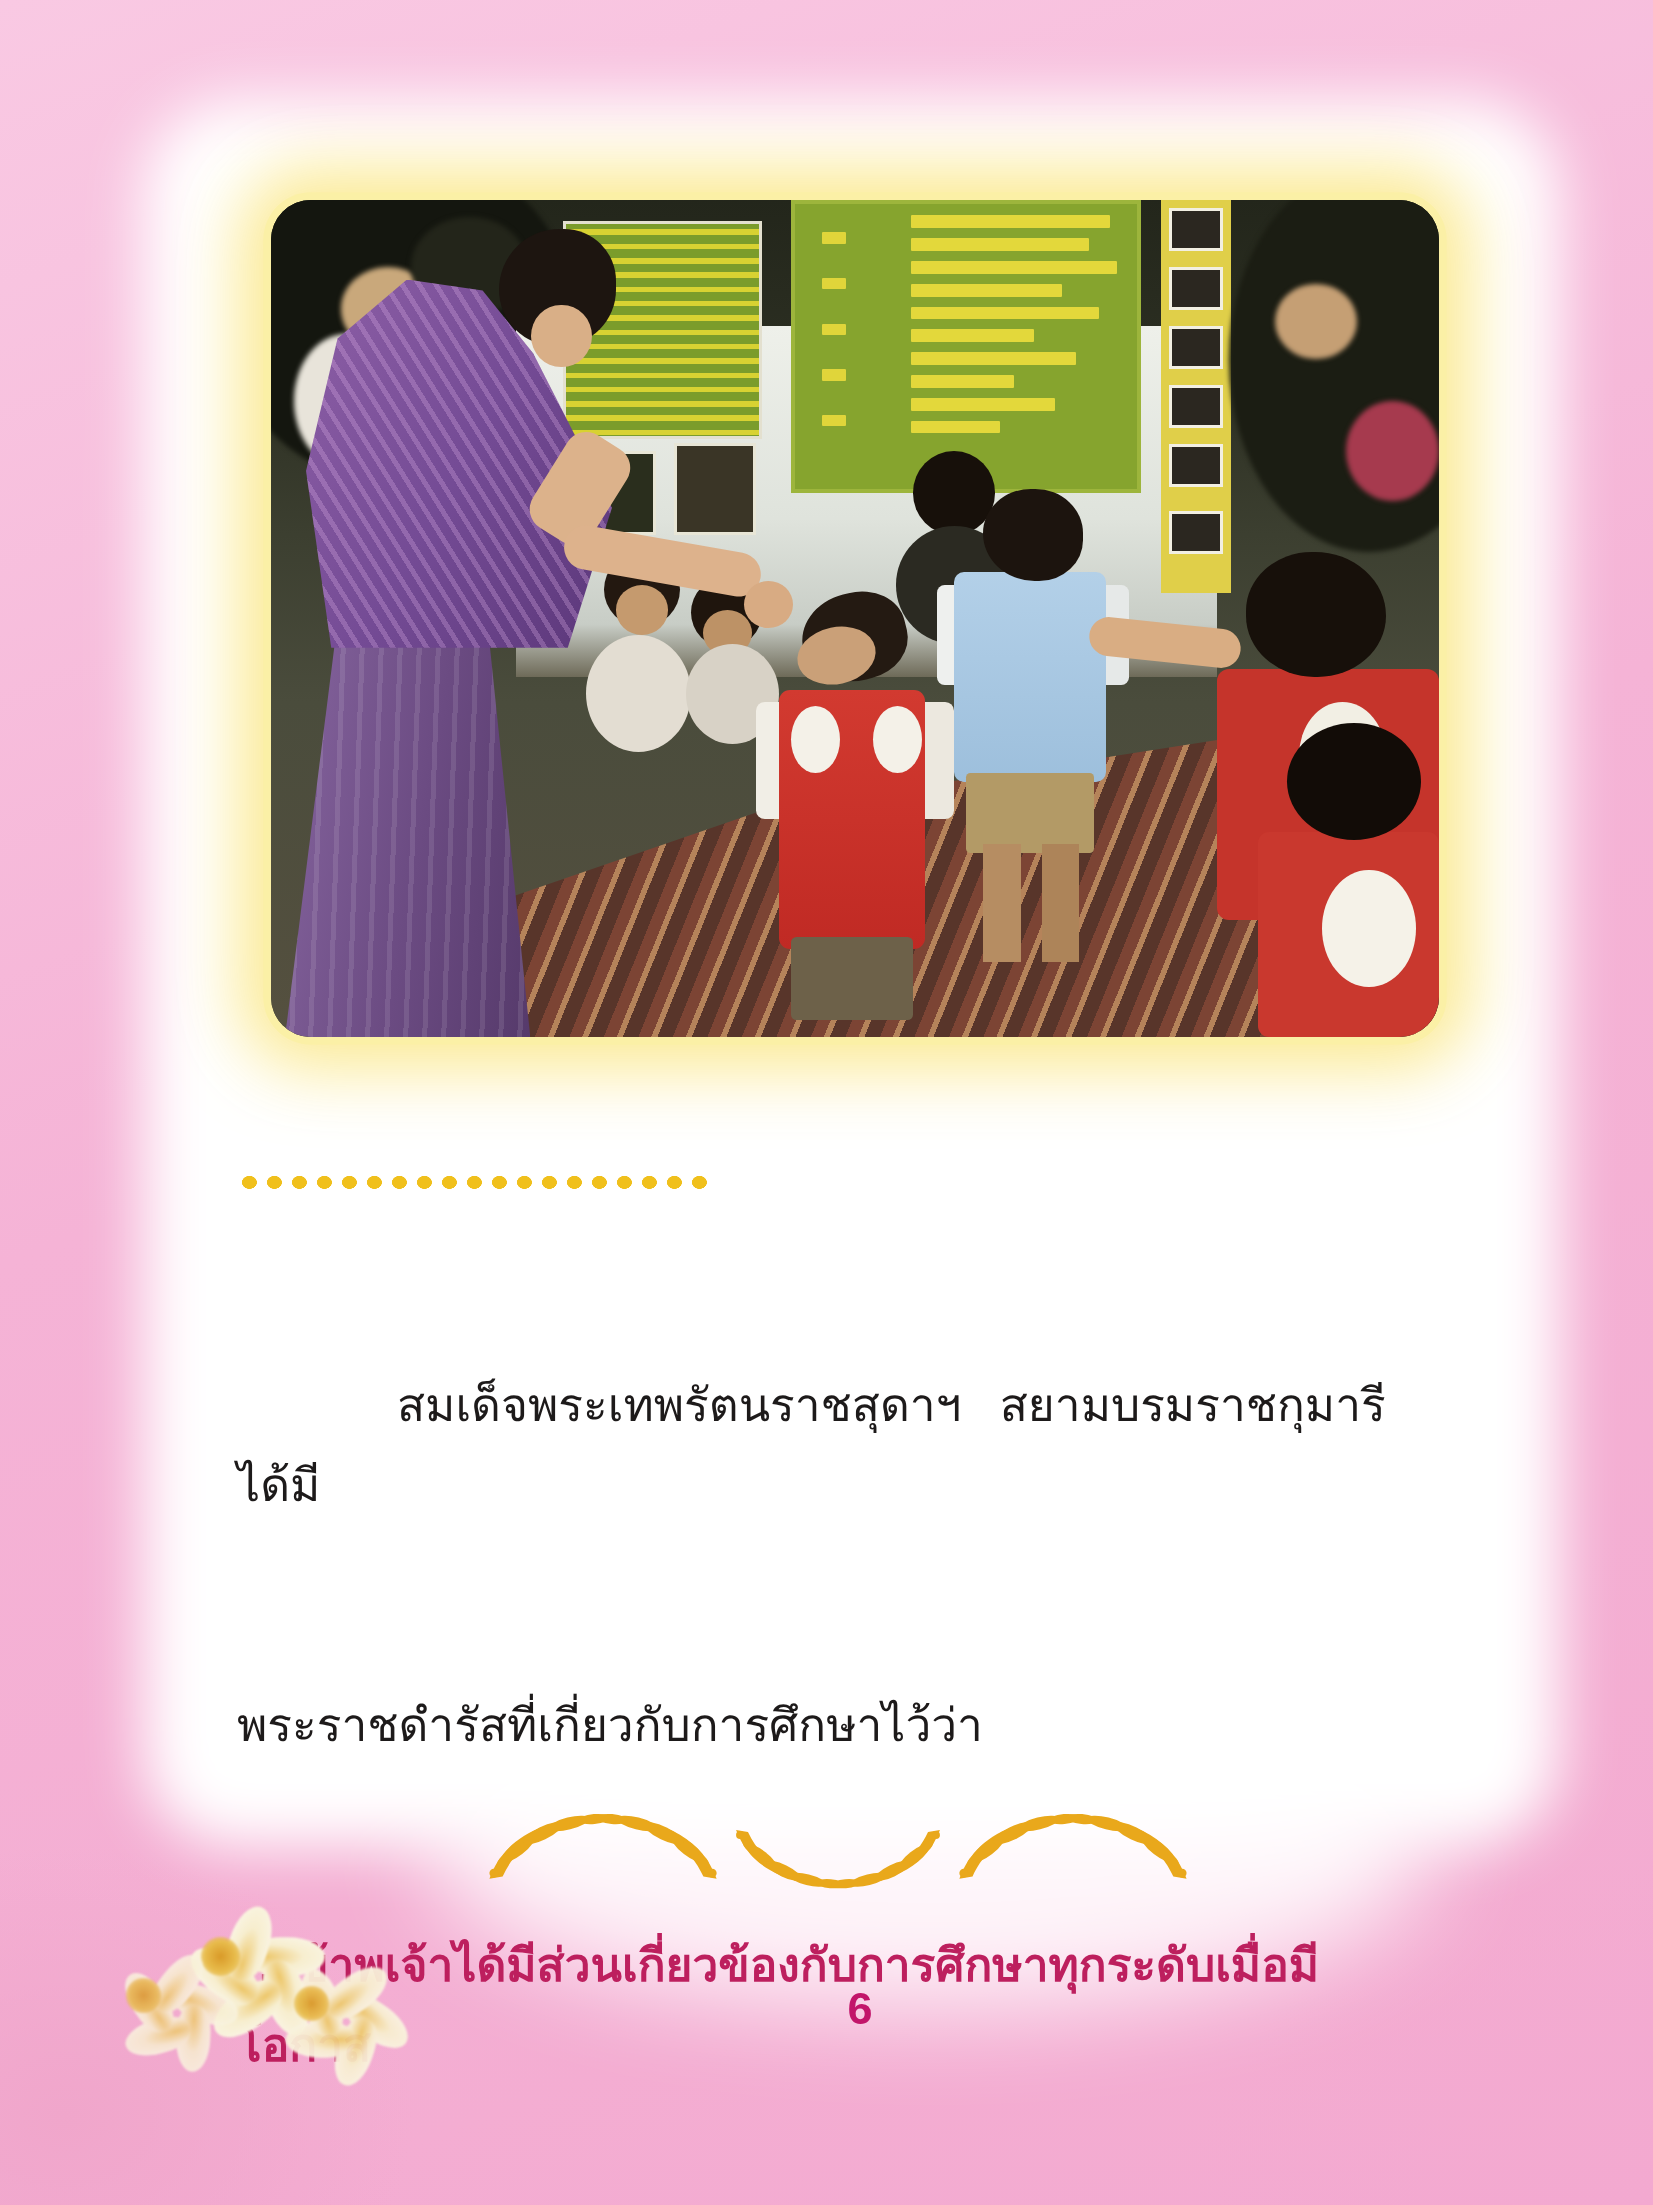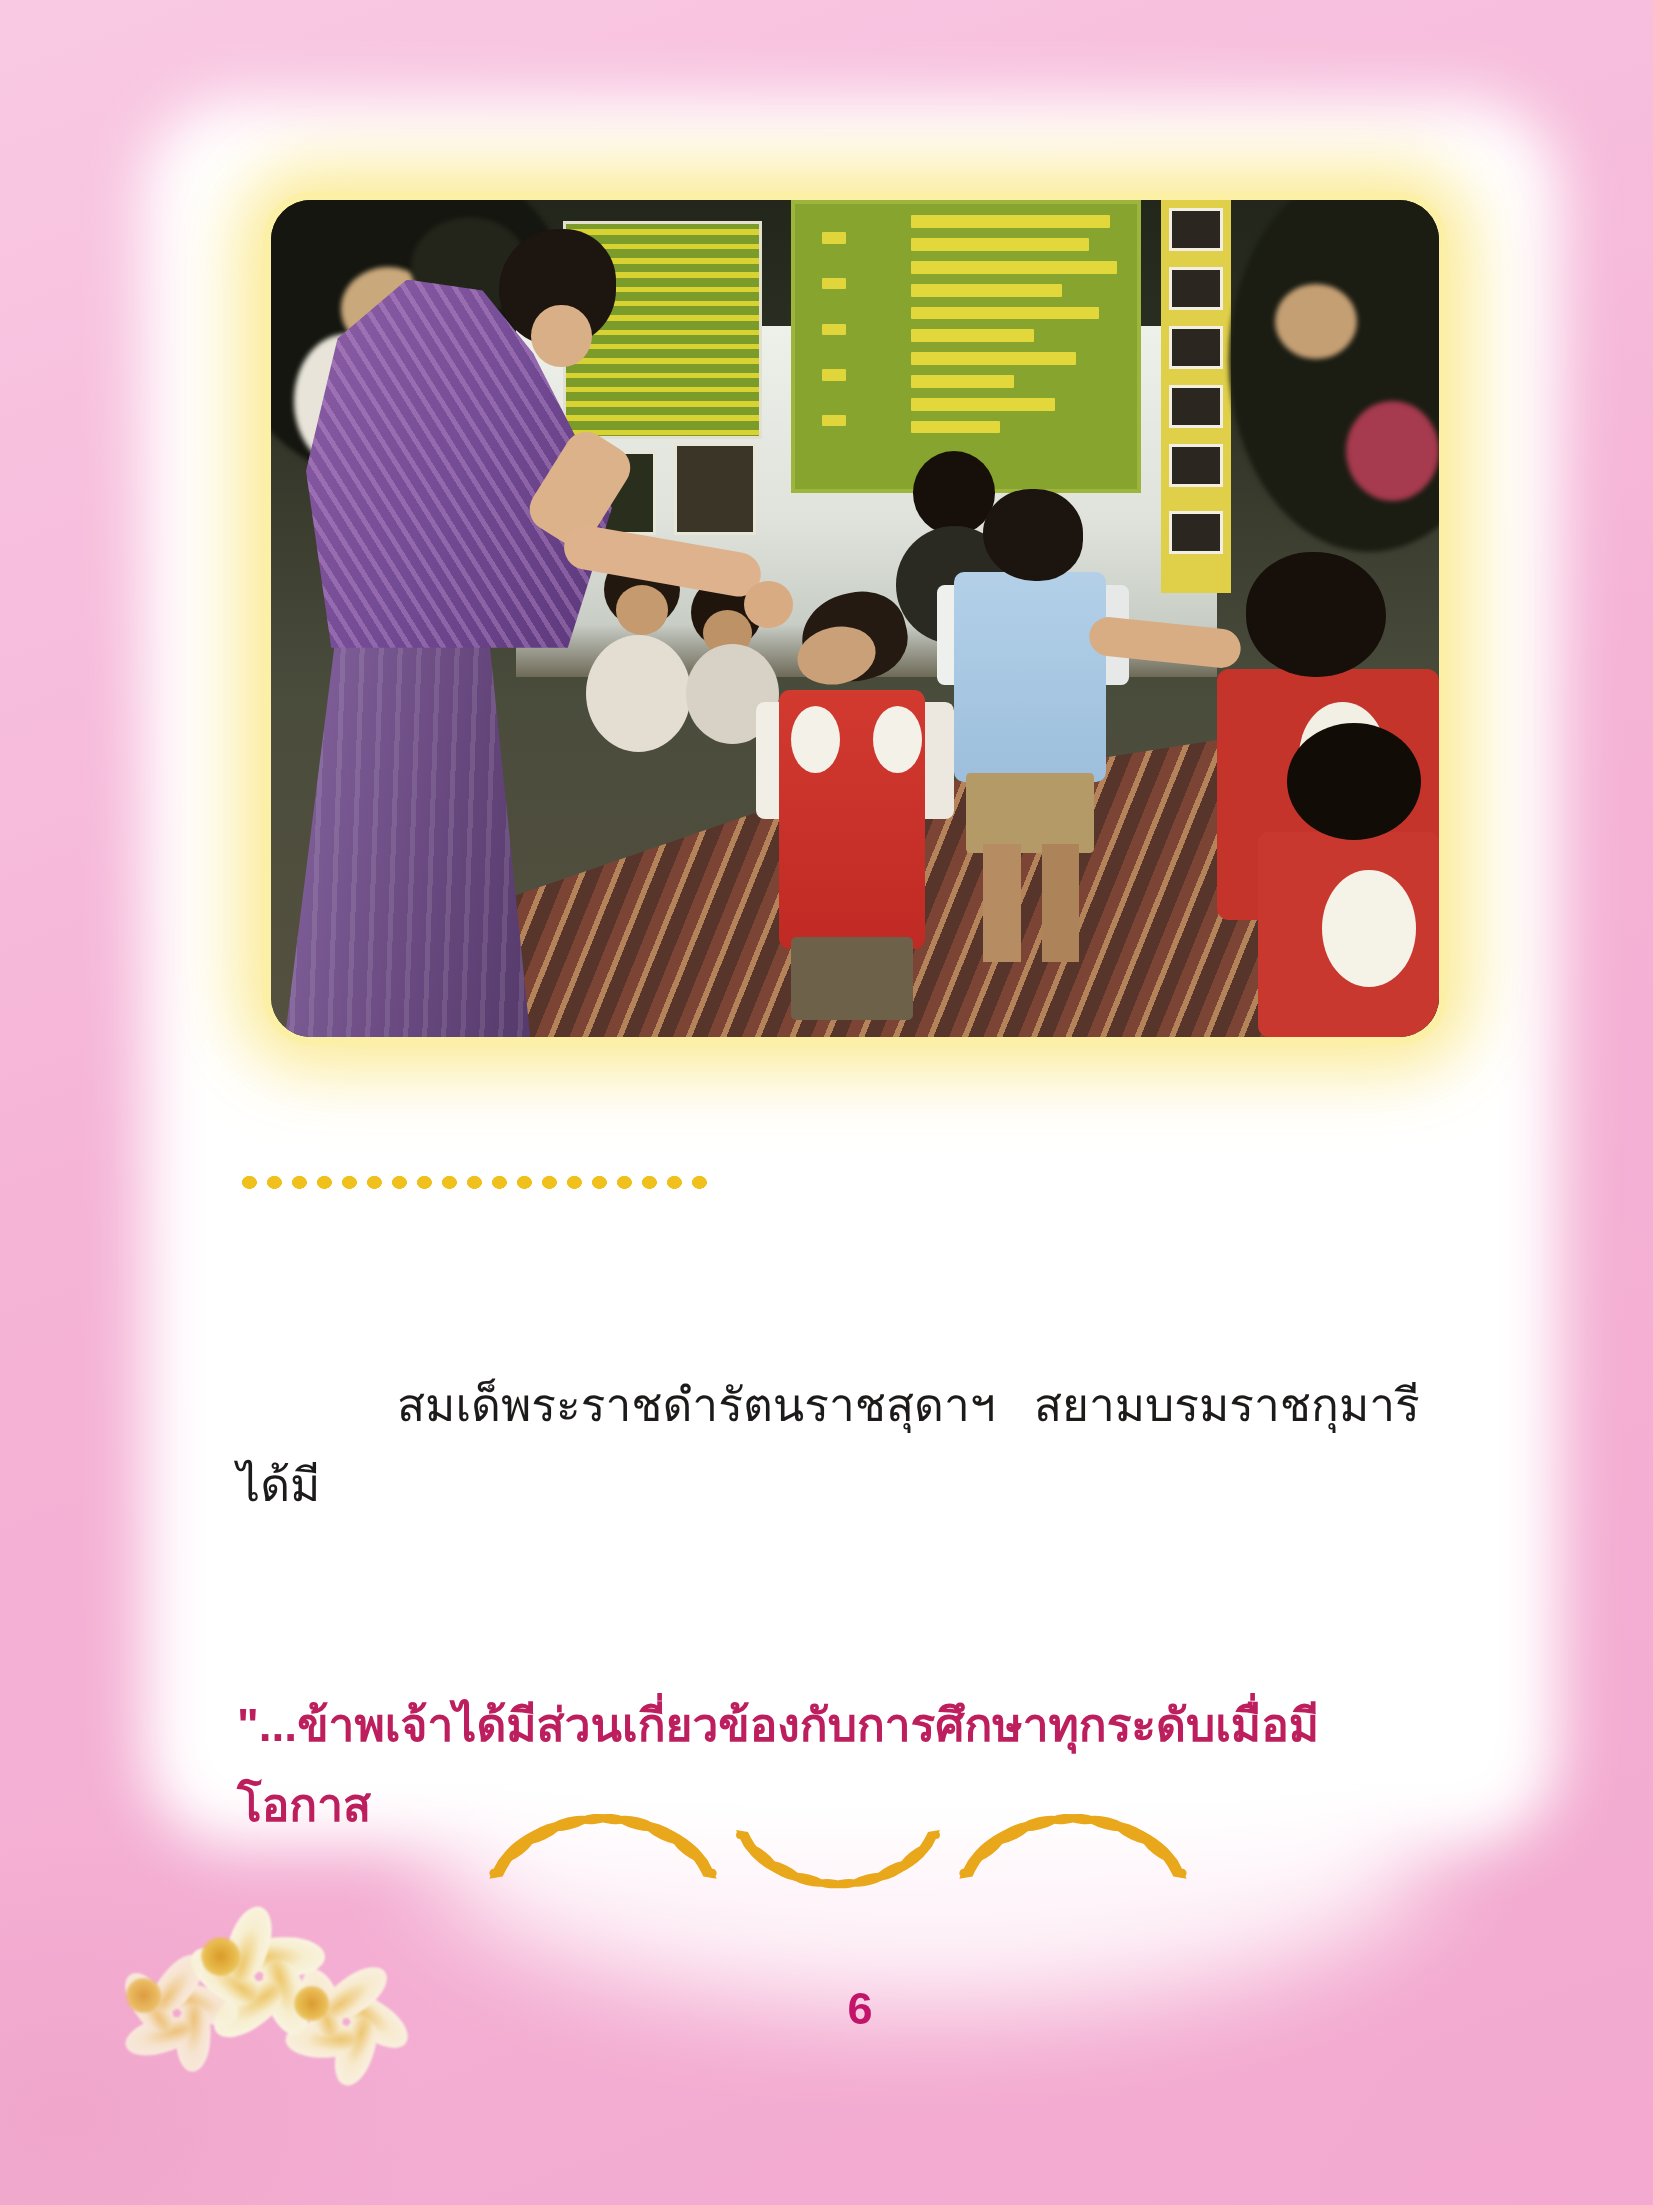--- a/index.html
+++ b/index.html
@@ -204,21 +204,22 @@
     <div class="k1-patch"></div>
     <div class="k1-head"></div>
     <div class="k2-vest"></div>
     <div class="k2-patch"></div>
     <div class="k2-head"></div>
   </div>
 
   <div class="dots"></div>
 
   <div class="bodytext">
-    <span class="line indent">สมเด็พระราชดำรัตนราชสุดาฯ   สยามบรมราชกุมารี   ได้มี</span>
+    <span class="line indent">สมเด็จพระเทพรัตนราชสุดาฯ   สยามบรมราชกุมารี   ได้มี</span>
+    <span class="line">พระราชดำรัสที่เกี่ยวกับการศึกษาไว้ว่า</span>
     <span class="line quote">"...ข้าพเจ้าได้มีส่วนเกี่ยวข้องกับการศึกษาทุกระดับเมื่อมีโอกาส</span>
     
     
     
     
   </div>
 
   <svg class="flourish" viewBox="0 0 1280 190">
     <defs>
       <g id="spray" fill="#e9a81b">

